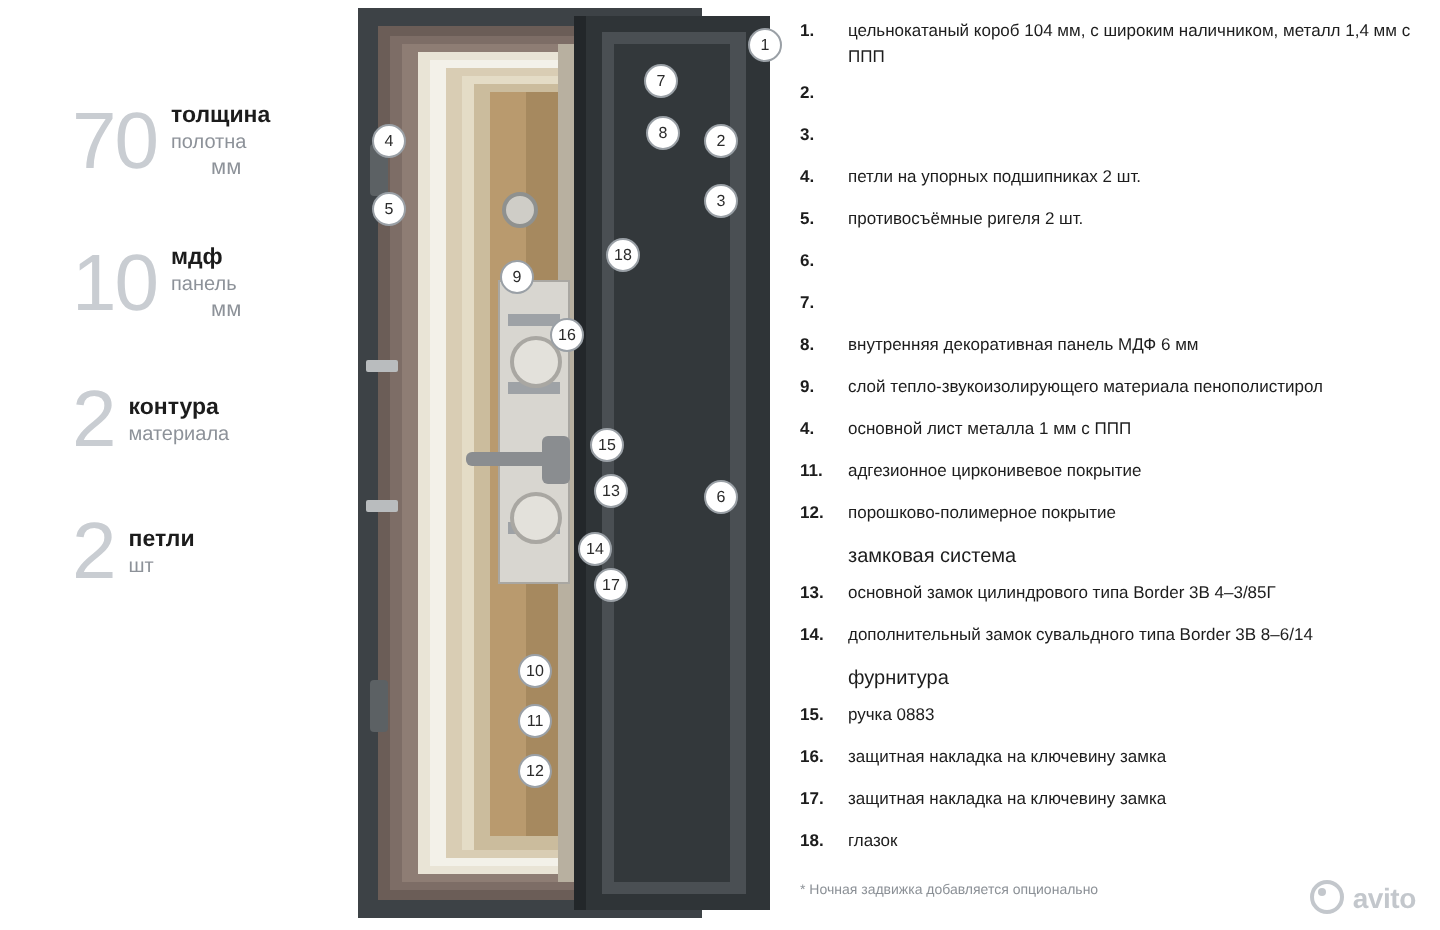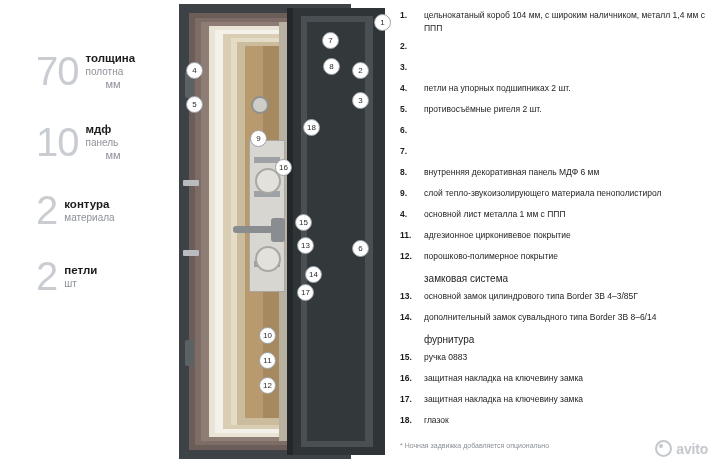--- a/index.html
+++ b/index.html
@@ -233,21 +233,21 @@
     <div class="dot" style="left:11px;top:62px;">4</div>
     <div class="dot" style="left:11px;top:96px;">5</div>
     <div class="dot" style="left:177px;top:240px;">6</div>
     <div class="dot" style="left:147px;top:32px;">7</div>
     <div class="dot" style="left:148px;top:58px;">8</div>
     <div class="dot" style="left:75px;top:130px;">9</div>
     <div class="dot" style="left:84px;top:327px;">10</div>
     <div class="dot" style="left:84px;top:352px;">11</div>
     <div class="dot" style="left:84px;top:377px;">12</div>
     <div class="dot" style="left:122px;top:237px;">13</div>
-    <div class="dot" style="left:130px;top:266px;">14</div>
+    <div class="dot" style="left:114px;top:266px;">14</div>
     <div class="dot" style="left:120px;top:214px;">15</div>
     <div class="dot" style="left:100px;top:159px;">16</div>
     <div class="dot" style="left:122px;top:284px;">17</div>
     <div class="dot" style="left:128px;top:119px;">18</div>
   </div>
 
   <div class="legend">
     <div class="li">
       <div class="n">1.</div>
       <div class="t">цельнокатаный короб 104 мм, с широким наличником, металл 1,4 мм с ППП</div>

